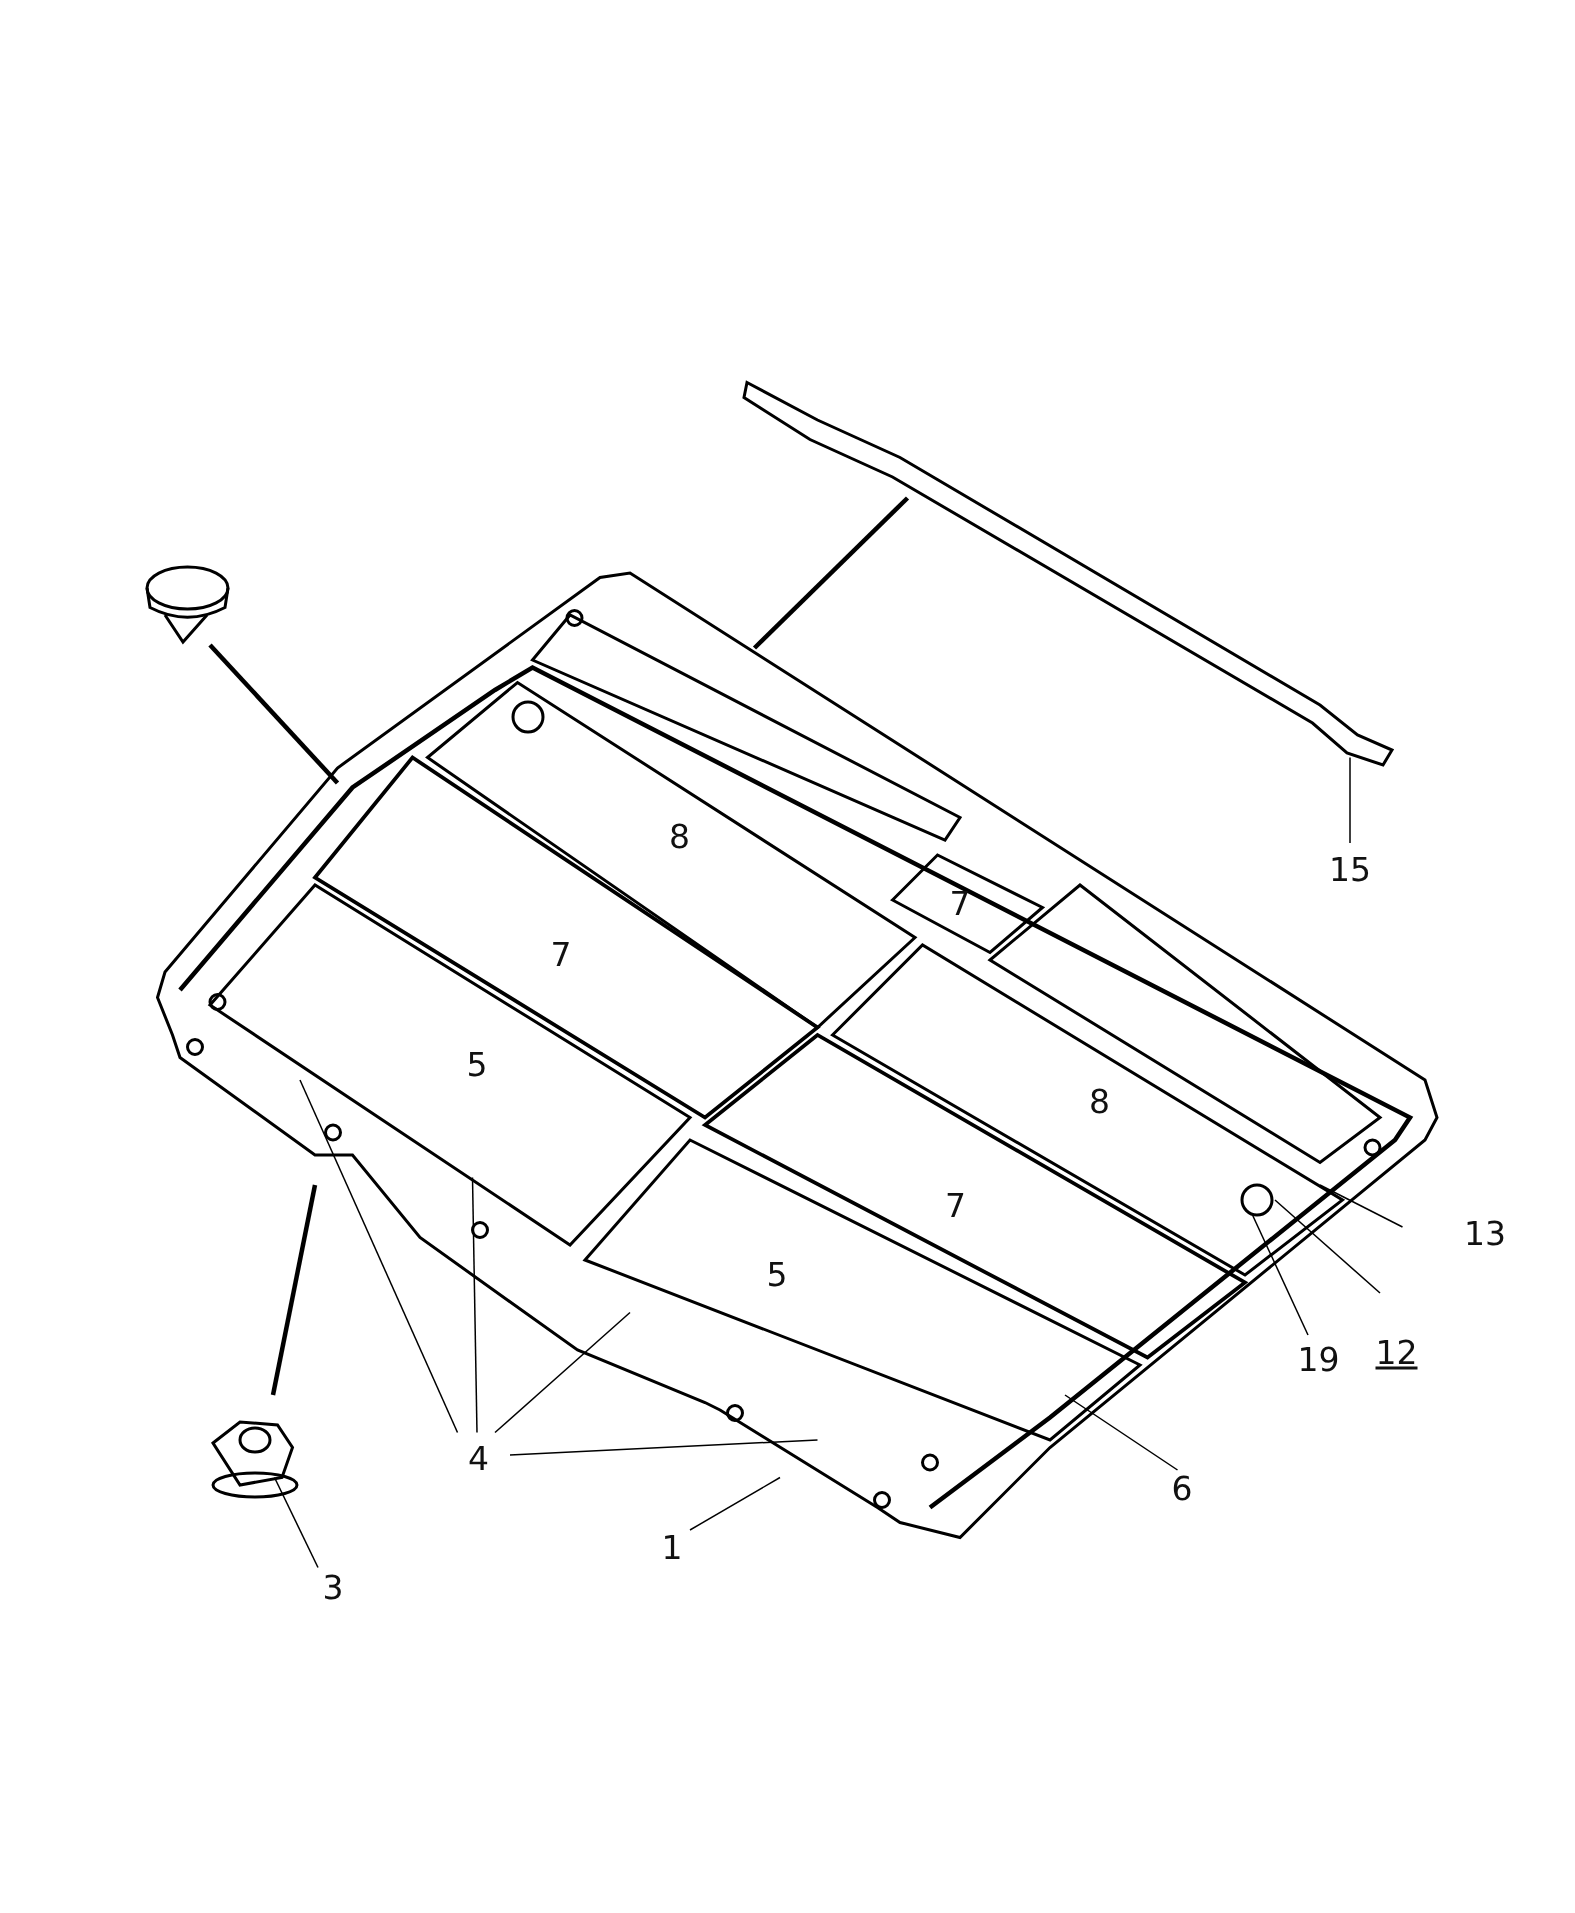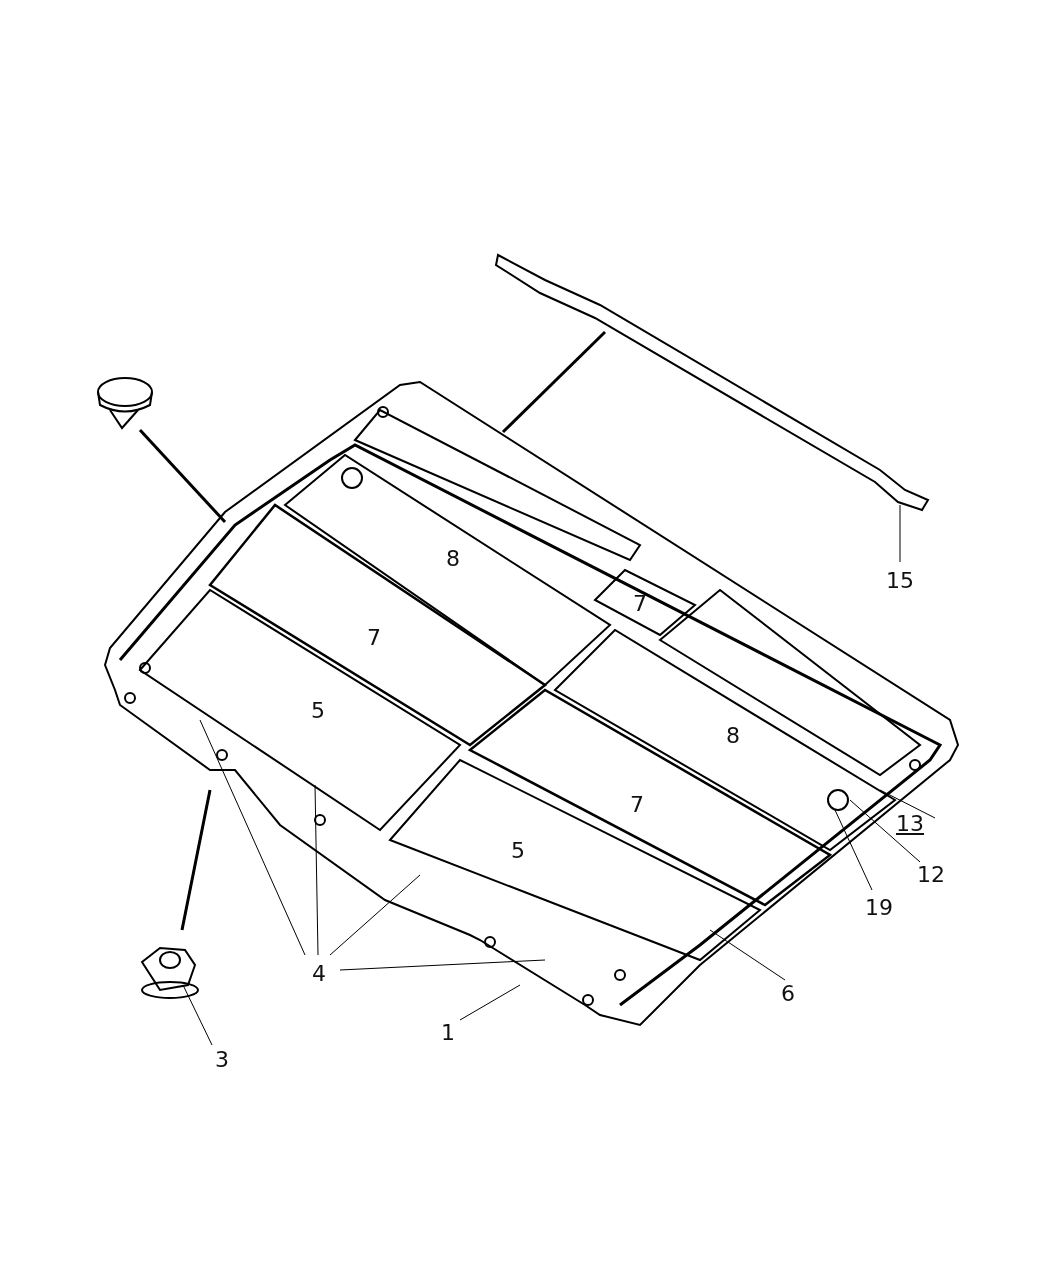--- a/index.html
+++ b/index.html
@@ -85,17 +85,17 @@
   <span class="callout" style="left:215px;top:1049px;">3</span>
   <span class="callout" style="left:312px;top:963px;">4</span>
   <span class="callout" style="left:311px;top:700px;">5</span>
   <span class="callout" style="left:511px;top:840px;">5</span>
   <span class="callout" style="left:781px;top:983px;">6</span>
   <span class="callout" style="left:367px;top:627px;">7</span>
   <span class="callout" style="left:630px;top:794px;">7</span>
   <span class="callout" style="left:446px;top:548px;">8</span>
   <span class="callout" style="left:726px;top:725px;">8</span>
   <span class="callout" style="left:865px;top:897px;">19</span>
-  <span class="callout" style="left:917px;top:864px;">12</span>
-  <span class="callout" style="left:896px;top:813px;text-decoration:underline;">13</span>
+  <span class="callout" style="left:917px;top:892px;text-decoration:underline;">12</span>
+  <span class="callout" style="left:976px;top:813px;">13</span>
   <span class="callout" style="left:633px;top:593px;">7</span>
   <span class="callout" style="left:886px;top:570px;">15</span>
 </div>
 
 </body></html>

